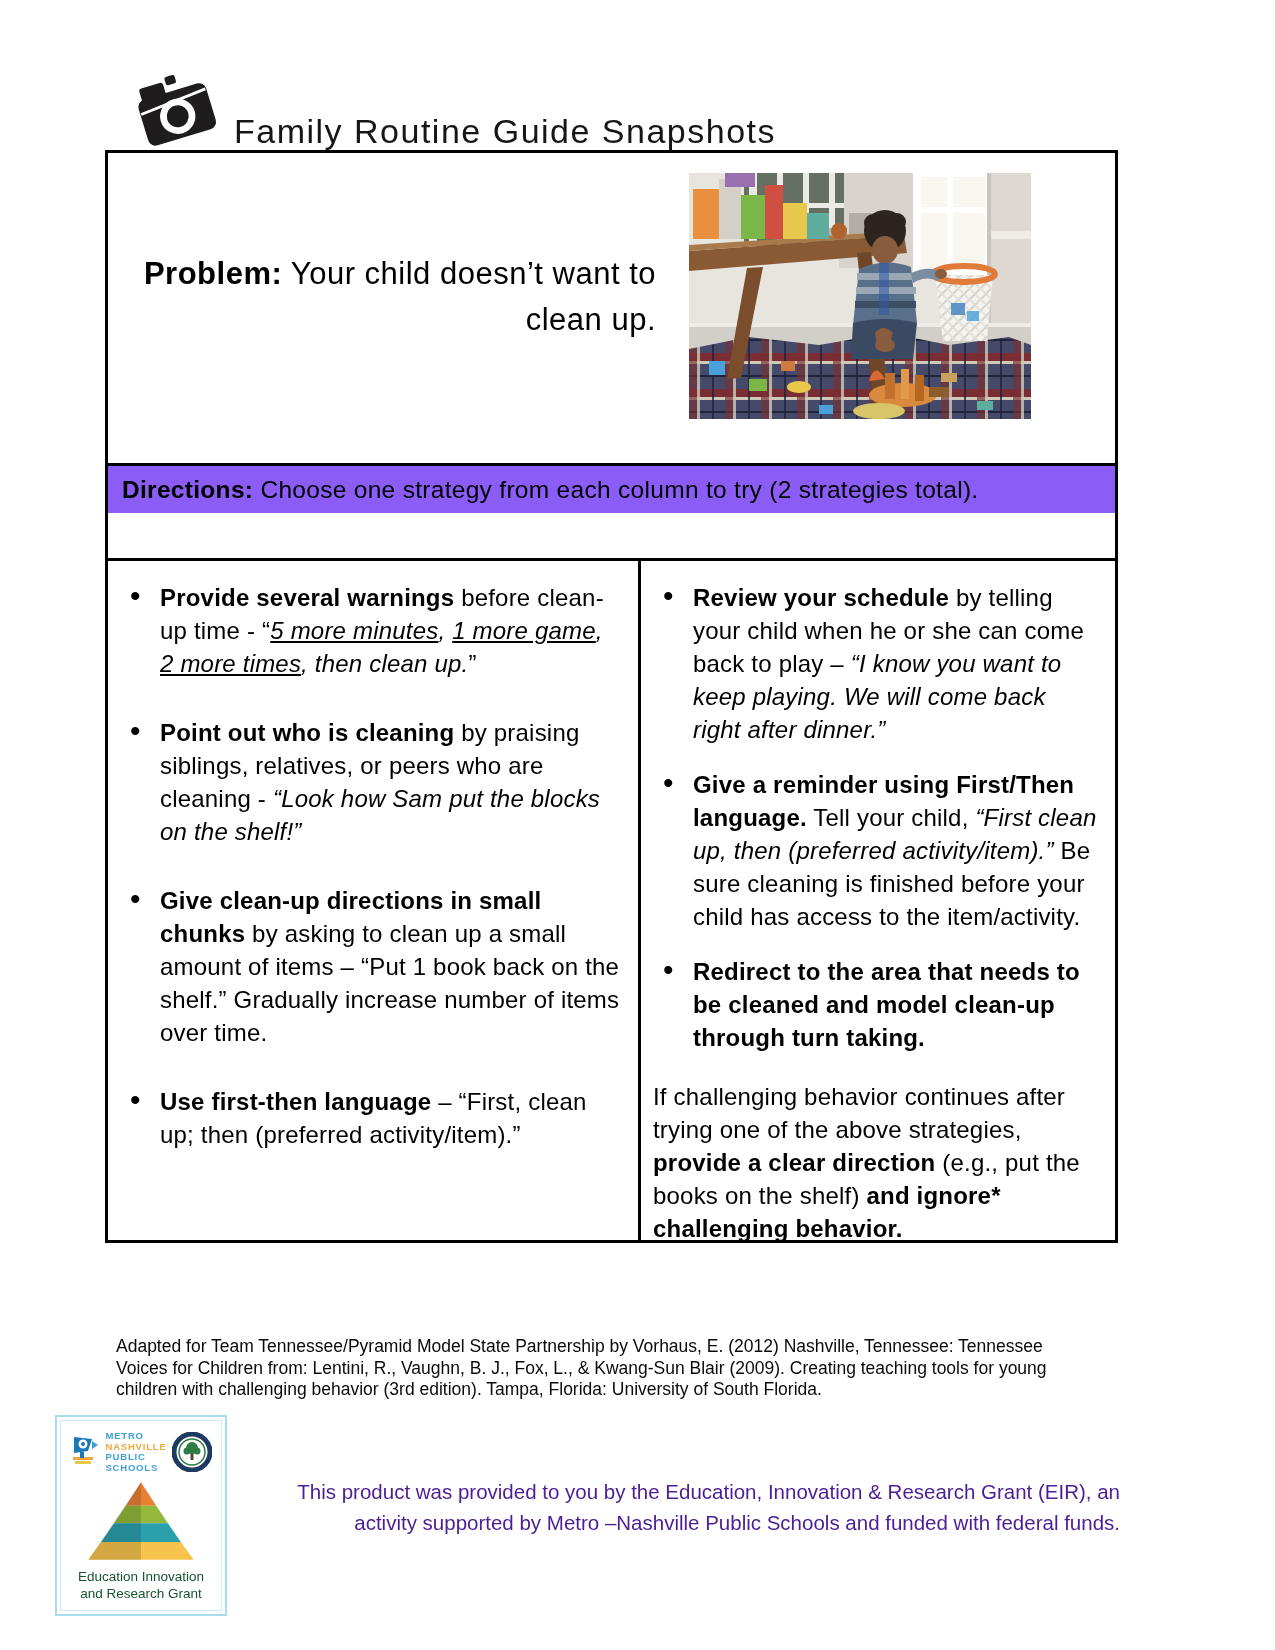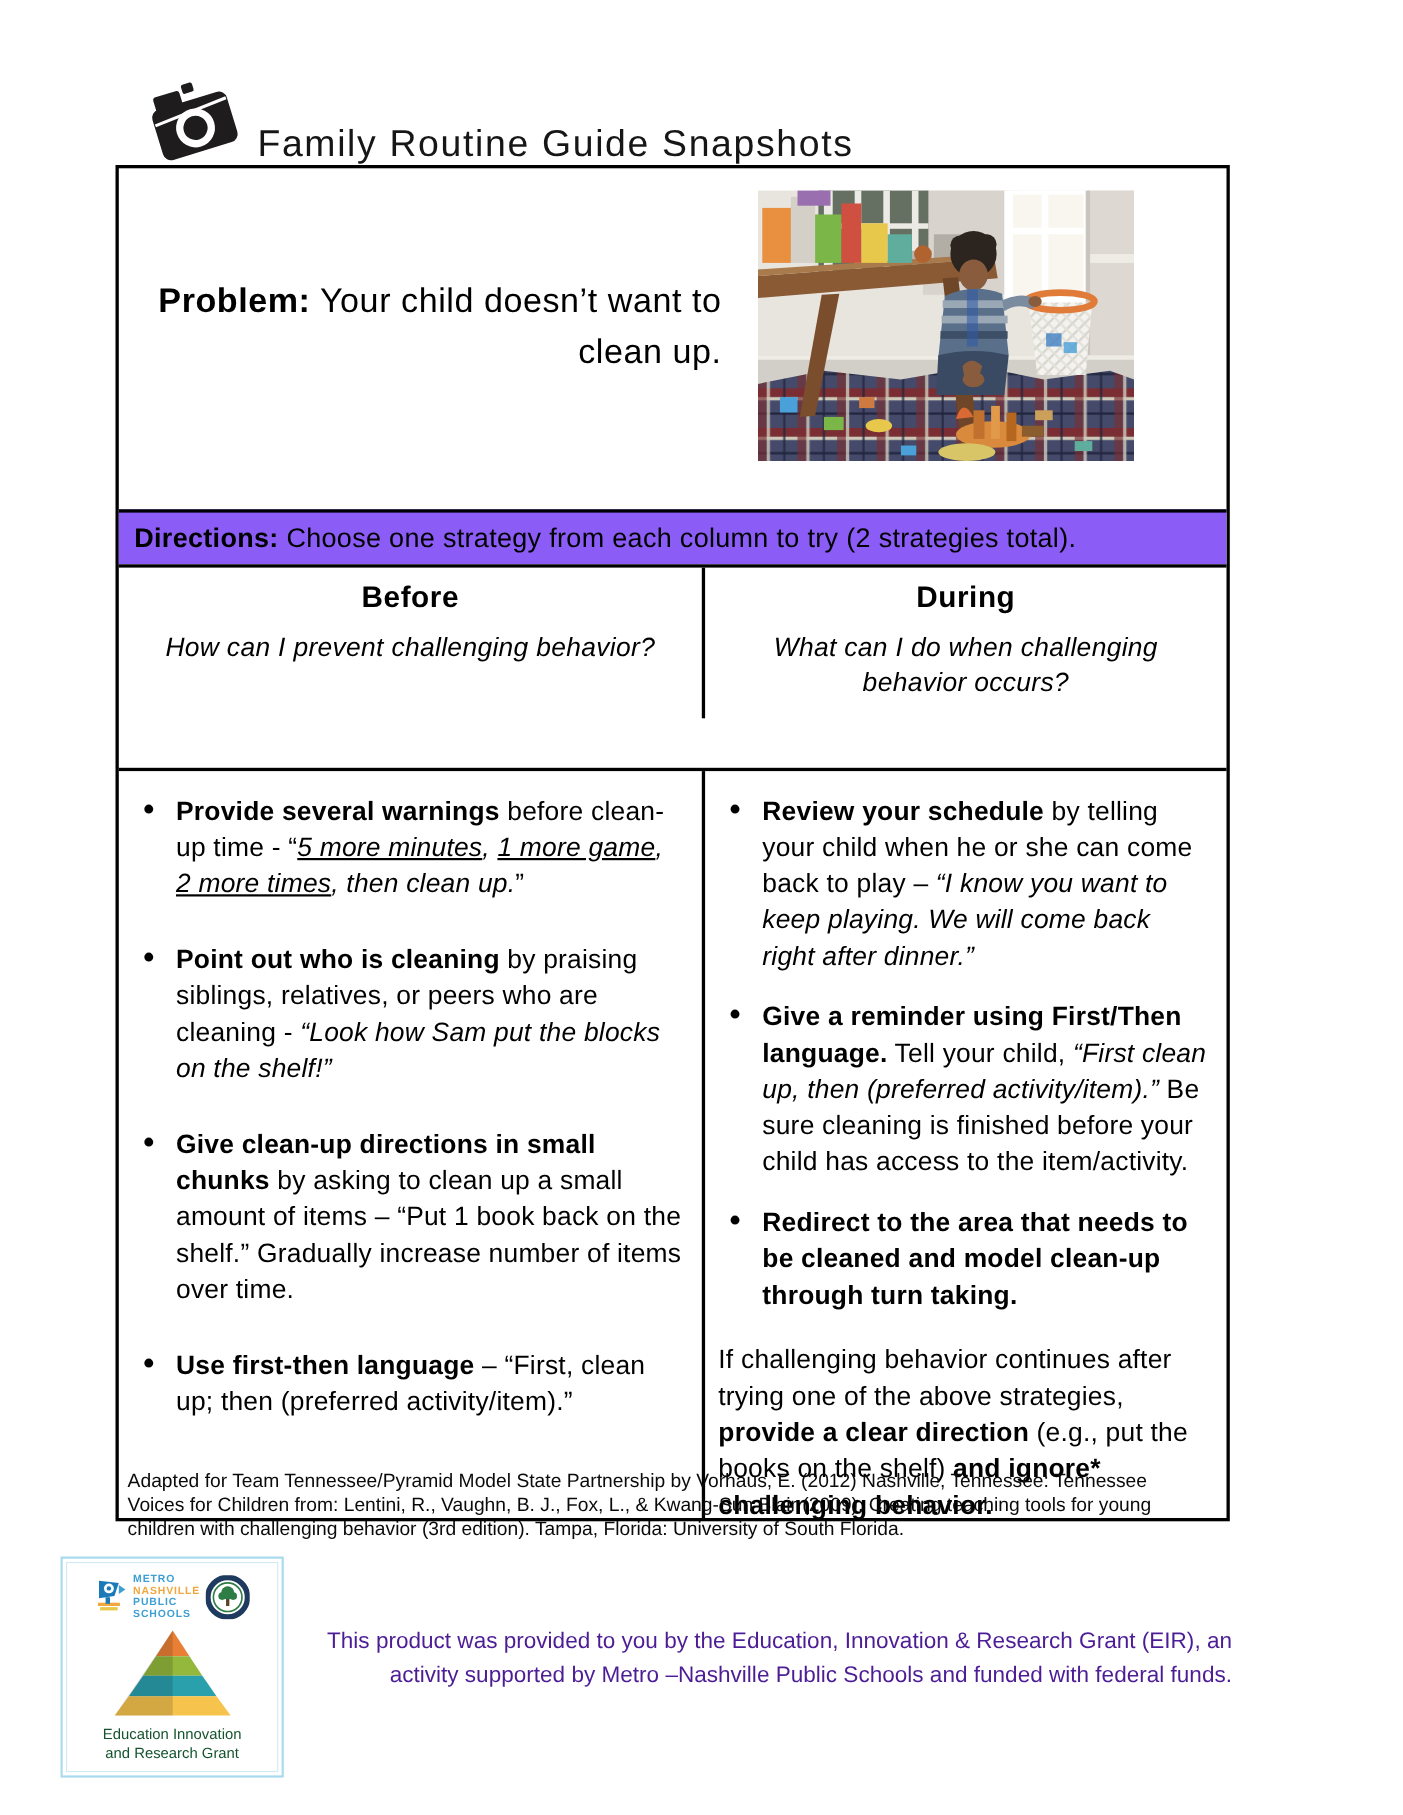--- a/index.html
+++ b/index.html
@@ -39,21 +39,21 @@
   .col-during li { margin-bottom:22px; }
   .during-note { margin:26px 0 0 2px; }
   .b { font-weight:bold; }
   .i { font-style:italic; }
   .u { text-decoration:underline; }
 
   
   .citation { position:absolute; left:116px; top:1336px; width:980px; font-size:17.5px; line-height:21.5px; color:#0a0a0a; }
 
   
-  .logo-box { position:absolute; left:55px; top:1415px; width:203px; height:201px; border:2px solid #a9dbee; padding:3px; background:#fff; }
+  .logo-box { position:absolute; left:55px; top:1415px; width:172px; height:201px; border:2px solid #a9dbee; padding:3px; background:#fff; }
   .logo-box-inner { width:100%; height:100%; border:1px solid #cdeaf6; display:flex; flex-direction:column; align-items:center; justify-content:space-between; padding:10px 4px 8px; }
   .logo-row { display:flex; align-items:center; gap:5px; }
   .mnps-text { display:flex; flex-direction:column; line-height:10.5px; }
   .mnps-text span { font-size:9.5px; font-weight:bold; letter-spacing:.8px; }
   .mnps-blue { color:#3d9fd3; }
   .mnps-orange { color:#f0a73e; }
   .pyramid { width:118px; height:82px; }
   .logo-caption { text-align:center; font-size:13.5px; line-height:17px; color:#14532d; }
 
   .funding { position:absolute; left:240px; top:1476px; width:880px; font-size:20.5px; line-height:31px; color:#4c1d95;text-align:right; }
@@ -175,30 +175,20 @@
           <rect x="130" y="232" width="14" height="9" fill="#4aa0d8"></rect>
           <rect x="288" y="228" width="16" height="9" fill="#5fae9d"></rect>
         </svg>
       </div>
     </div>
 
     <div class="row-directions">
       <span><span class="b">Directions:</span><span> Choose one strategy from each column to try (2 strategies total).</span></span>
     </div>
 
-    <div class="row-heads">
-      <div class="head-cell">
-        <div class="col-title">Before</div>
-        <div class="col-sub">How can I prevent challenging behavior?</div>
-      </div>
-      <div class="head-cell">
-        <div class="col-title">During</div>
-        <div class="col-sub">What can I do when challenging behavior occurs?</div>
-      </div>
-    </div>
 
     <div class="row-body">
       <div class="body-cell col-before">
         <ul>
             <li><span class="b">Provide several warnings</span><span> before clean-up time - “</span><span class="i u">5 more minutes</span><span class="i">, </span><span class="i u">1 more game</span><span class="i">, </span><span class="i u">2 more times</span><span class="i">, then clean up.</span><span>”</span></li>
             <li><span class="b">Point out who is cleaning</span><span> by praising siblings, relatives, or peers who are cleaning - </span><span class="i">“Look how Sam put the blocks on the shelf!”</span></li>
             <li><span class="b">Give clean-up directions in small chunks</span><span> by asking to clean up a small amount of items – “Put 1 book back on the shelf.” Gradually increase number of items over time.</span></li>
             <li><span class="b">Use first-then language</span><span> – “First, clean up; then (preferred activity/item).”</span></li>
           </ul>
       </div>

